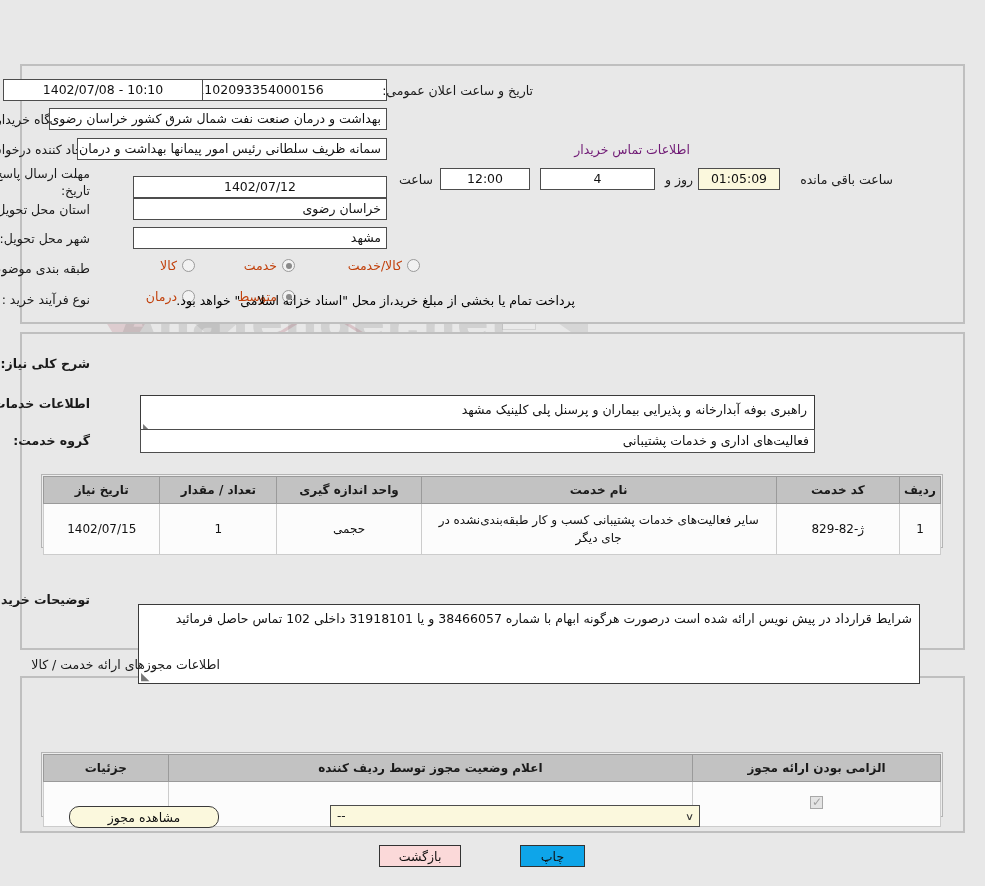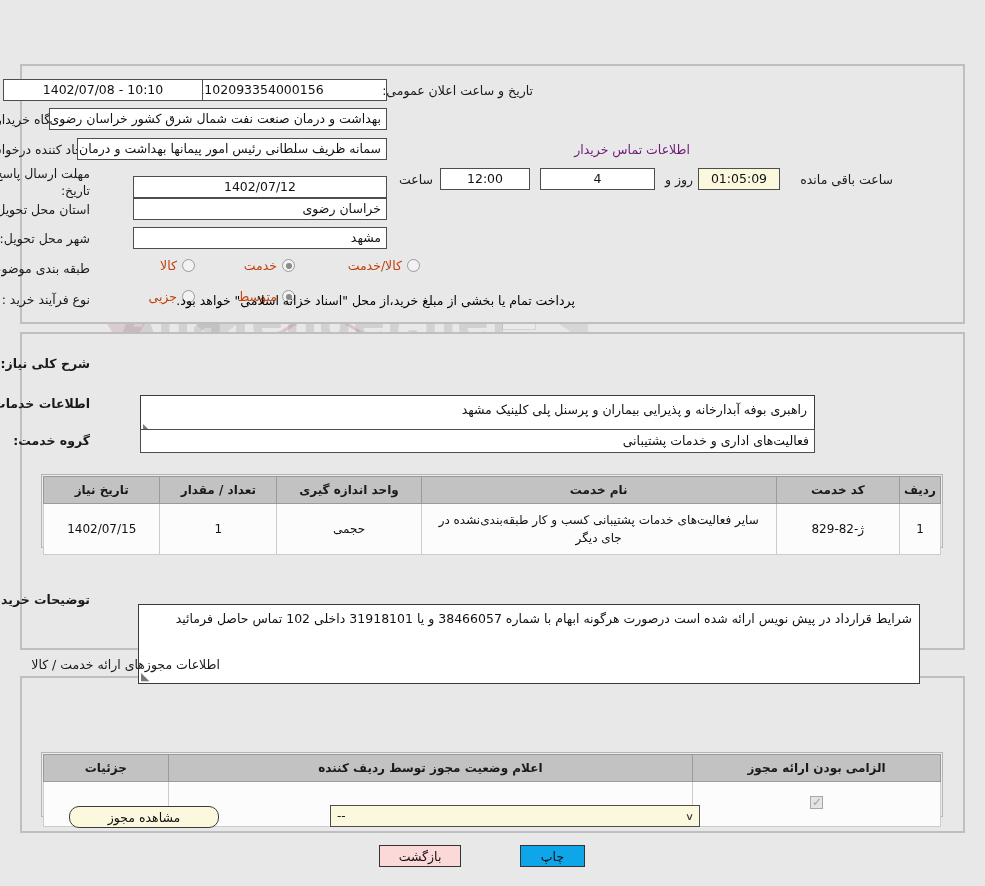--- a/index.html
+++ b/index.html
@@ -397,21 +397,21 @@
   </div>
   <div class="radio-wrap" style="right:565px; top:258px;">
     <span class="radio"></span>
     <span>کالا/خدمت</span>
   </div>
 
   <div class="lbl" style="right:895px; top:292px;">نوع فرآیند خرید :</div>
 
   <div class="radio-wrap" style="right:790px; top:289px;">
     <span class="radio"></span>
-    <span>جزیی</span>
+    <span>درمان</span>
   </div>
   <div class="radio-wrap" style="right:690px; top:289px;">
     <span class="radio on"></span>
     <span>متوسط</span>
   </div>
   <div class="section-note" style="right:410px; top:293px;">پرداخت تمام یا بخشی از مبلغ خرید،از محل "اسناد خزانه اسلامی" خواهد بود.</div>
 
   <div class="panel" id="panel-mid"></div>
 
   <div class="lbl bold" style="right:895px; top:356px;">شرح کلی نیاز:</div>

